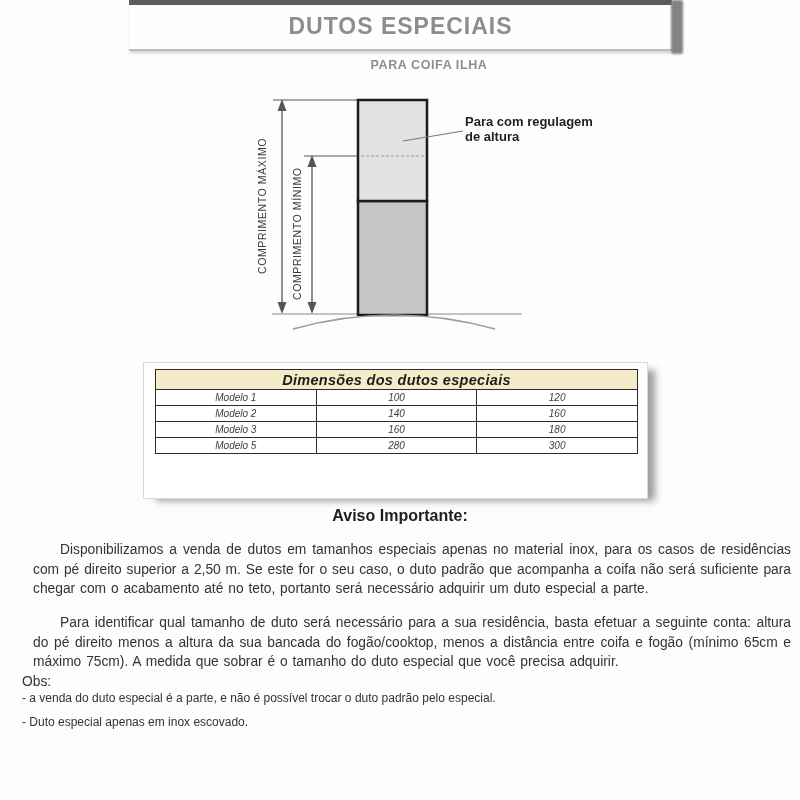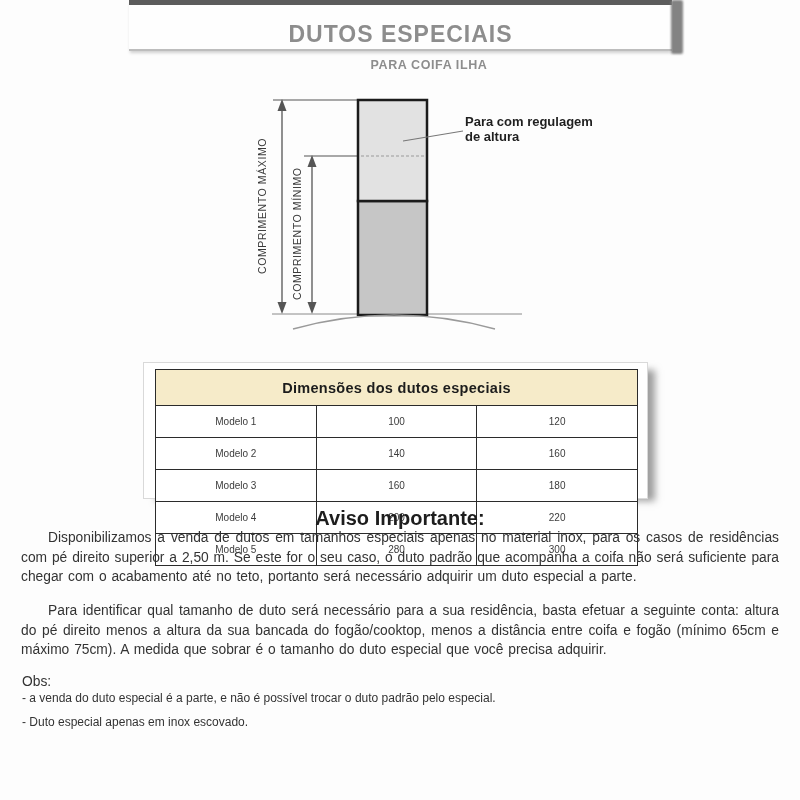--- a/index.html
+++ b/index.html
@@ -13,21 +13,21 @@
   .title-bar{
     position:absolute;left:129px;top:0;width:543px;height:51px;
     background:#fefefe;
     border-top:5px solid #5c5c5c;
     border-bottom:2px solid #bdbdbd;
     box-shadow:0 3px 3px -1px rgba(0,0,0,.18);
     box-sizing:border-box;
     text-align:center;
   }
   .title-bar h1{
-    margin:8px;line-height:42px;font-size:23px;font-weight:bold;
+    margin:0;line-height:42px;font-size:23px;font-weight:bold;
     color:#8d8d8d;letter-spacing:1px;
   }
   .title-bar-edge{
     position:absolute;left:671px;top:0;width:12px;height:54px;
     background:#838383;border-radius:2px;filter:blur(1px);
   }
   .subtitle{
     position:absolute;left:0;top:58px;width:800px;text-align:center;
     font-size:12.5px;font-weight:bold;color:#8d8d8d;letter-spacing:.6px;padding-left:29px;
   }
@@ -49,41 +49,41 @@
   .table-panel{
     position:absolute;left:143px;top:362px;width:505px;height:137px;
     background:#fff;border:1px solid #d9d9d9;box-sizing:border-box;
     box-shadow:10px 5px 7px -3px rgba(125,125,125,.75);
   }
   table.dims{
     position:absolute;left:11px;top:6px;width:483px;
     border-collapse:collapse;table-layout:fixed;
   }
   table.dims th,table.dims td{
-    border:1.5px solid #2b2b2b;text-align:center;padding:8px;
+    border:1.5px solid #2b2b2b;text-align:center;padding:0;font-style:italic;
   }
   .dims .tbl-title th{
     background:#f6ebc9;font-size:14.5px;font-weight:bold;color:#1c1c1c;
     height:19px;letter-spacing:.3px;
   }
   .dims .tbl-cols th{
     font-size:12.5px;font-weight:bold;color:#1c1c1c;height:16px;background:#fff;
   }
   .dims td{
     font-size:10px;color:#3c3c3c;height:15px;background:#fff;
   }
   
   .notice-heading{
     position:absolute;left:0;top:507px;width:800px;text-align:center;
-    font-size:20px;font-weight:bold;color:#1d1d1d;
+    font-size:16px;font-weight:bold;color:#1d1d1d;
   }
   .para{
     position:absolute;left:21px;width:758px;
     font-size:13.8px;line-height:19.5px;color:#333;
-    text-align:justify;text-indent:27px;word-spacing:1px;margin:0;
+    text-align:justify;text-indent:27px;word-spacing:1px;margin:12px;
   }
   .para.p1{top:528px;}
   .para.p2{top:601px;}
   .obs-heading{
     position:absolute;left:22px;top:674px;font-size:13.8px;color:#333;
   }
   .obs-item{
     position:absolute;left:22px;width:758px;font-size:12px;color:#333;
   }
   .obs-item.i1{top:691px;}
@@ -148,25 +148,20 @@
       <td>Modelo 2</td>
       <td>140</td>
       <td>160</td>
     </tr>
     <tr>
       <td>Modelo 3</td>
       <td>160</td>
       <td>180</td>
     </tr>
     <tr>
-      <td>Modelo 4</td>
-      <td>200</td>
-      <td>220</td>
-    </tr>
-    <tr>
       <td>Modelo 5</td>
       <td>280</td>
       <td>300</td>
     </tr>
   </tbody>
     </table>
 </div>
 
 <div class="notice-heading">Aviso Importante:</div>
 <p class="para p1">Disponibilizamos a venda de dutos em tamanhos especiais apenas no material inox, para os casos de residências com pé direito superior a 2,50 m. Se este for o seu caso, o duto padrão que acompanha a coifa não será suficiente para chegar com o acabamento até no teto, portanto será necessário adquirir um duto especial a parte.</p>

